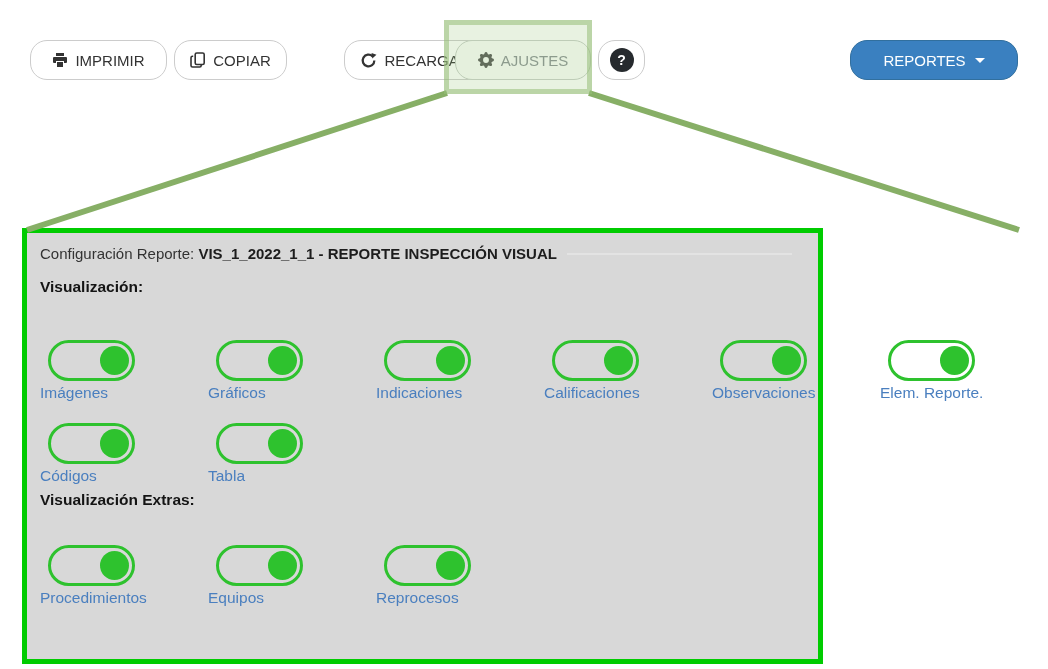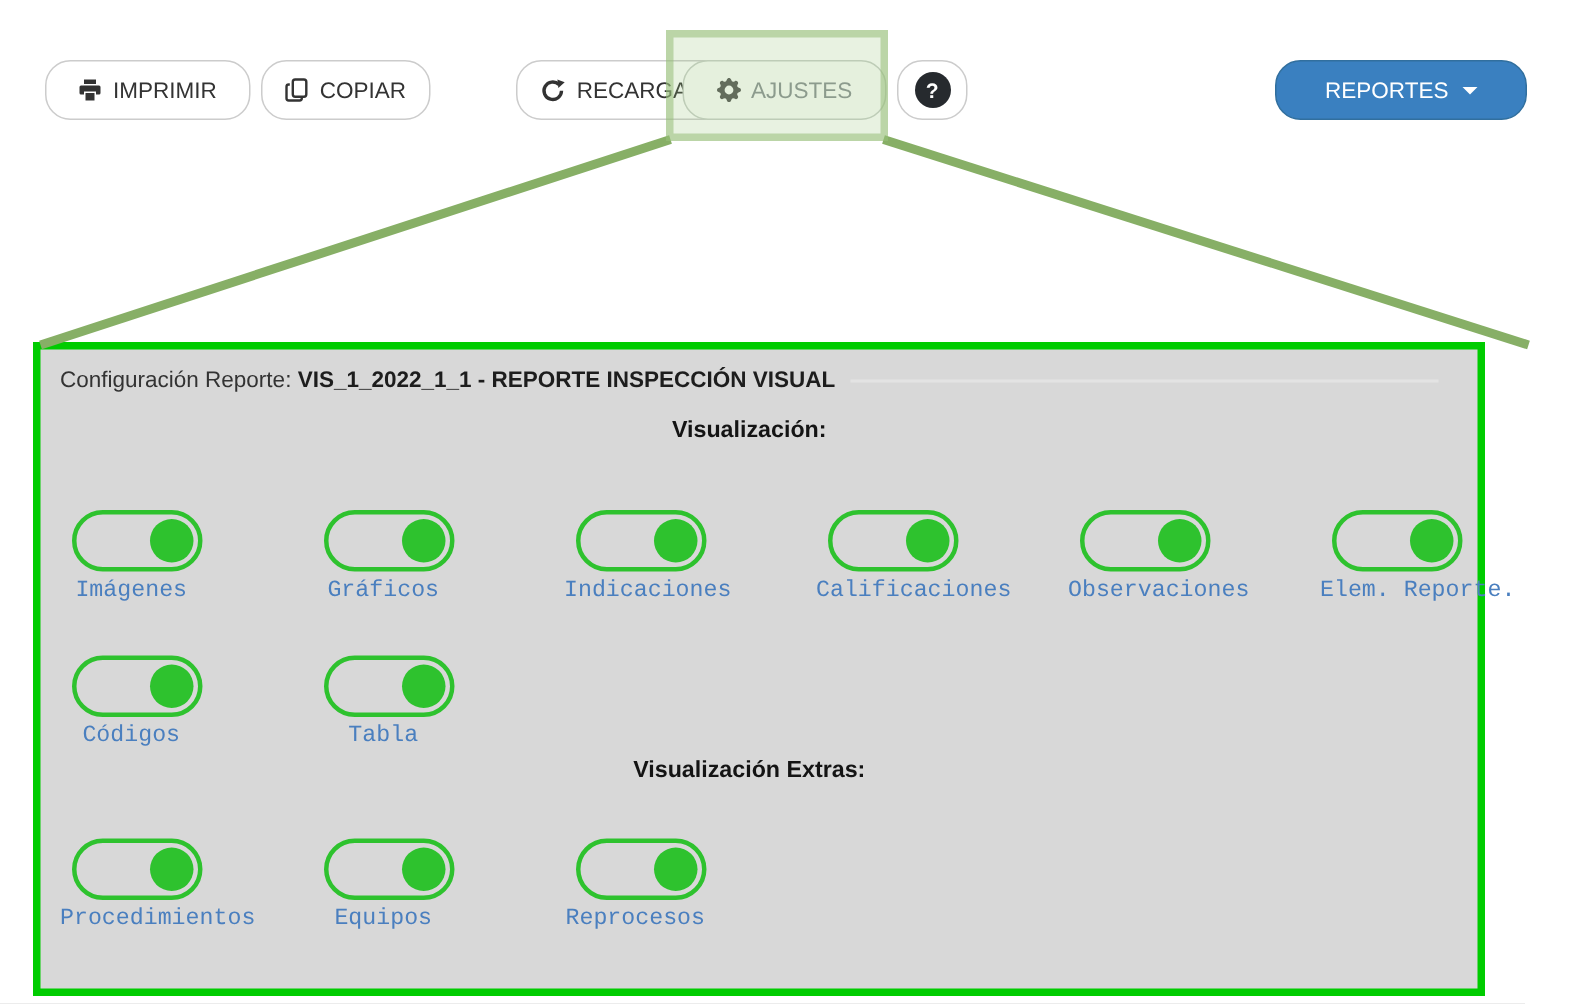--- a/index.html
+++ b/index.html
@@ -64,42 +64,40 @@
   .highlight-box{
     position:absolute;left:444px;top:20px;width:148px;height:74px;
     background:rgba(150,195,120,0.22);
     border:5px solid rgba(150,190,120,0.55);
     pointer-events:none;
     z-index:5;
   }
   #funnel{position:absolute;left:0;top:0;pointer-events:none;z-index:4;}
   
   .panel{
-    position:absolute;left:22px;top:228px;width:968px;height:436px;
+    position:absolute;left:22px;top:228px;width:801px;height:436px;
     background:var(--panel-bg);
     border:5px solid var(--panel-border);
     padding:12px 26px 0 13px;
     color:#222;
-    text-align:center;
   }
   .panel-header{
     display:flex;align-items:center;
     font-size:15px;color:#333;
     margin-bottom:16px;white-space:nowrap;
   }
   .panel-header b{color:#1d1d1d;}
   .legend-line{flex:1;height:2px;background:#e3e3e3;margin-left:10px;min-width:20px;}
   .section-title{font-size:15.5px;font-weight:bold;color:#141414;}
   #title-vis{margin-top:3px;margin-bottom:44px;}
   #title-extras{margin-top:6px;margin-bottom:36px;}
   .toggle-grid{
     display:grid;
     grid-template-columns:repeat(5,168px) 1fr;
-    row-gap:35px;
-    font-family:Liberation Mono, monospace;
+    row-gap:21px;
   }
   .toggle{width:max-content;cursor:pointer;}
   .pill{
     position:relative;
     width:87px;height:41px;
     margin-left:8px;
     border:3px solid var(--toggle-green);
     border-radius:22px;
     background:transparent;
   }

